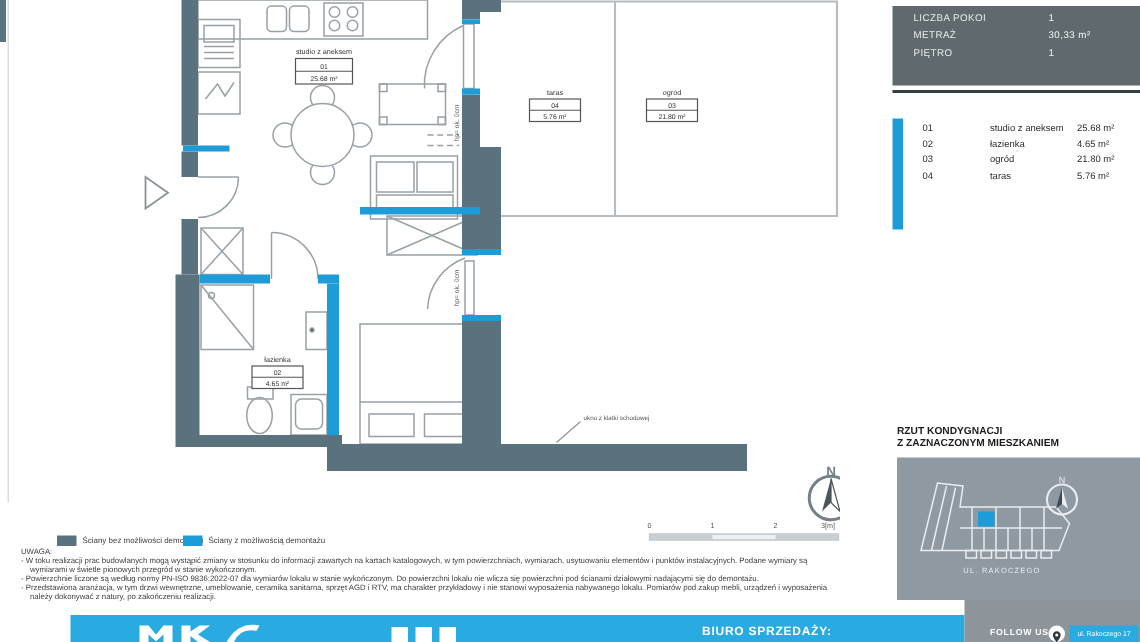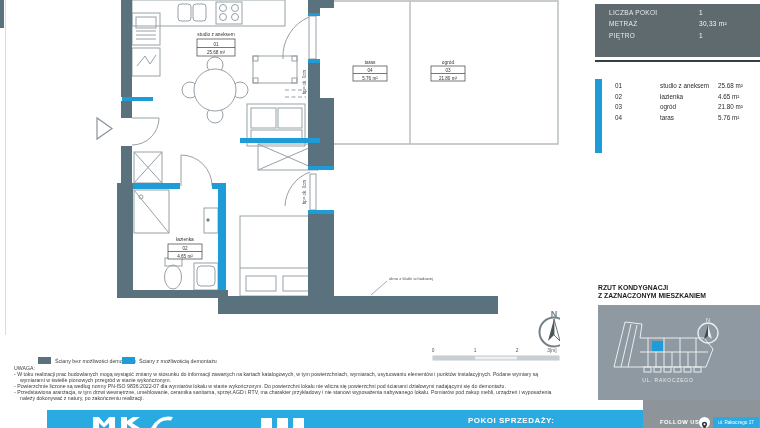--- a/index.html
+++ b/index.html
@@ -353,21 +353,21 @@
       <g fill="#ffffff">
         <polygon points="46,18 46,7 52,7 57,13 62,7 68,7 68,18 62,18 62,13 57,17.5 52,13 52,18"></polygon>
         <polygon points="74,18 74,7 80,7 80,11 86,7 93,7 85,13 93,18 85,18 80,14 80,18"></polygon>
         <path d="M 104 18 Q 112 4 126 7 L 124 10.5 Q 113 8.5 109 18 Z"></path>
         <rect x="214" y="8" width="11" height="10"></rect>
         <rect x="230" y="8" width="11" height="10"></rect>
         <rect x="246" y="8" width="11" height="10"></rect>
       </g>
     </svg>
   </div>
-  <div class="abs sales">POKOI SPRZEDAŻY:</div>
+  <div class="abs sales">BIURO SPRZEDAŻY:</div>
 
   <div class="abs block-gray">
     <span class="follow">FOLLOW US</span>
     <span class="pin-circle">
       <svg width="11" height="11" viewBox="0 0 11 11">
         <path d="M5.5 1.8 C3.9 1.8 2.9 3 2.9 4.3 C2.9 6 5.5 9.2 5.5 9.2 C5.5 9.2 8.1 6 8.1 4.3 C8.1 3 7.1 1.8 5.5 1.8 Z M5.5 5.3 A1 1 0 1 1 5.5 3.3 A1 1 0 1 1 5.5 5.3 Z" fill="#2e3a40"></path>
       </svg>
     </span>
     <span class="addr-badge">ul. Rakoczego 17</span>
   </div>

